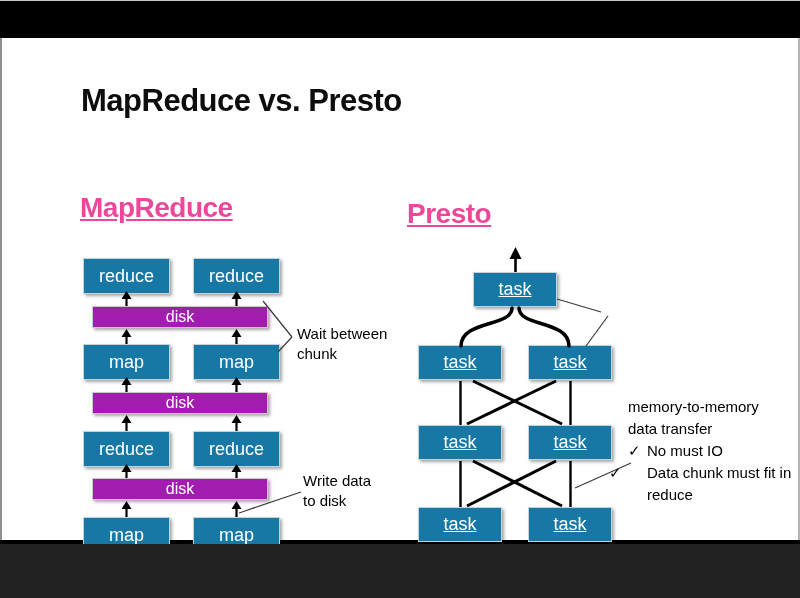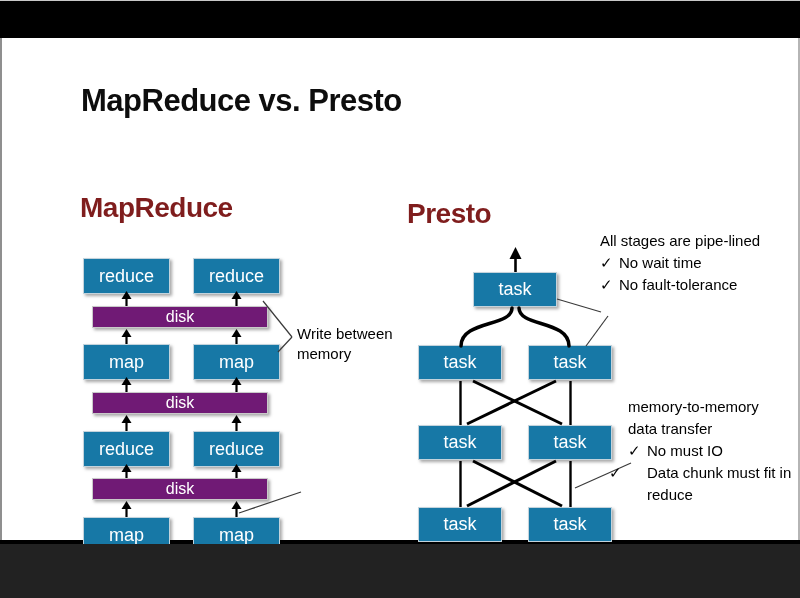--- a/index.html
+++ b/index.html
@@ -13,38 +13,38 @@
   .bar.bottom { bottom:0; height:4px; }
   .edge { position:absolute; top:38px; bottom:4px; width:2px; }
   .edge.l { left:0; background:#8f8f8f; }
   .edge.r { right:0; background:#b5b5b5; }
 
   .title {
     position:absolute; left:81px; top:83px; font-size:31px; font-weight:bold;
     color:#0d0d0d; letter-spacing:-0.5px; white-space:nowrap;
   }
   .heading {
-    position:absolute; font-size:28px; font-weight:bold; color:#7f1d1d;
-    letter-spacing:-0.5px; white-space:nowrap;
+    position:absolute; font-size:28px; font-weight:bold; color:#ec4899;
+    letter-spacing:-0.5px; white-space:nowrap;text-decoration:underline;
   }
   .heading.mr { left:80px; top:192px; }
   .heading.pr { left:407px; top:198px; }
 
   .node {
     position:absolute; box-sizing:border-box; display:flex; align-items:center;
     justify-content:center; color:#fff; text-align:center;
     box-shadow:2px 2px 3px rgba(0,0,0,0.35);
   }
   .node.blue {
     width:87px; height:36px; background:#1778a6; border:1px solid #c3d3dc;
     font-size:18px;
   }
-  .node.task { width:84px; height:35px; }
+  .node.task { width:84px; height:35px;text-decoration:underline; }
   .node.disk-bar {
-    width:176px; height:22px; background:#701a75; border:1px solid #c9c9c9;
+    width:176px; height:22px; background:#a21caf; border:1px solid #c9c9c9;
     font-size:16px;
   }
 
   svg.overlay { position:absolute; left:0; top:0; pointer-events:none; }
 
   .note { position:absolute; font-size:15px; color:#000; }
   .note .ln { white-space:nowrap; }
   .note-wait .ln, .note-write .ln { line-height:20px; }
   .notes-block { line-height:22px; }
   .check-item { white-space:nowrap; }
@@ -139,30 +139,29 @@
       <line x1="263" y1="301" x2="292" y2="337"></line>
       <line x1="292" y1="337" x2="278" y2="352"></line>
       <line x1="239" y1="513" x2="301" y2="492"></line>
       <line x1="557" y1="299" x2="601" y2="312"></line>
       <line x1="608" y1="316" x2="586" y2="346"></line>
       <line x1="575" y1="488" x2="631" y2="463"></line>
     </g>
   </svg>
 
   <div class="note note-wait" style="left:297px;top:324px">
-    <div class="ln">Write between</div>
-    <div class="ln">memory</div>
+    <div class="ln">Wait between</div>
+    <div class="ln">chunk</div>
   </div>
 
+  <div class="note note-write" style="left:303px;top:471px">
+    <div class="ln">Write data</div>
+    <div class="ln">to disk</div>
+  </div>
 
-  <div class="note notes-block" style="left:600px;top:230px">
-    <div class="ln">All stages are pipe-lined</div>
-    <div class="check-item"><span class="chk">✓</span><span>No wait time</span></div>
-    <div class="check-item"><span class="chk">✓</span><span>No fault-tolerance</span></div>
-  </div>
 
   <div class="note notes-block" style="left:628px;top:396px">
     <div class="ln">memory-to-memory</div>
     <div class="ln">data transfer</div>
     <div class="check-item"><span class="chk">✓</span><span>No must IO</span></div>
     <div class="check-item wrap"><span class="chk">✓</span><span>Data chunk must fit in reduce</span></div>
   </div>
 </div>
 
 </body></html>

